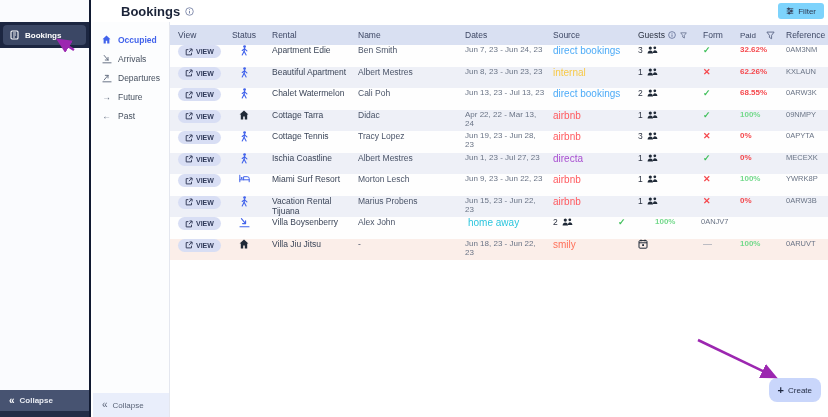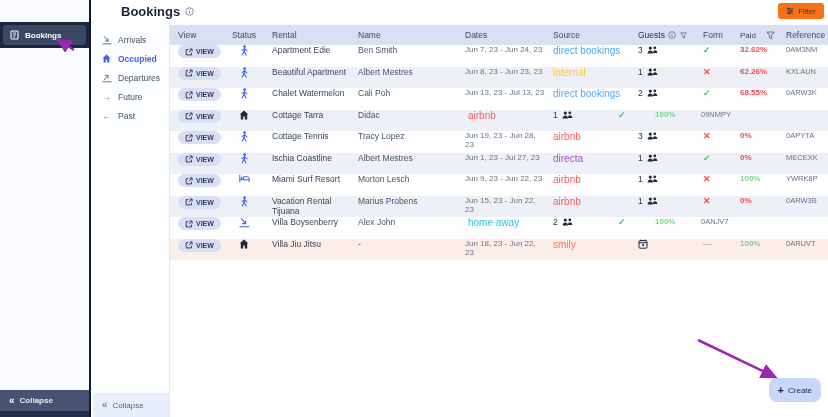--- a/index.html
+++ b/index.html
@@ -31,21 +31,21 @@
   .sub-collapse { position:absolute; left:0; bottom:0; width:100%; height:24px;
                   background:#e9eefb; display:flex; align-items:center; gap:5px; padding:0 9px;
                   color:#5a6478; }
   .sub-collapse .chev { font-size:10px; line-height:1; }
   .sub-collapse span.lbl { font-size:8px; }
 
   
   .page-title { position:absolute; left:121px; top:4px; font-size:13px; font-weight:700;
                 color:#1b2338; display:flex; align-items:center; gap:5px; }
   .filter-btn { position:absolute; right:4px; top:3px; height:16px; padding:0 8px;
-                background:#f97316; border:none; border-radius:3px; display:flex;
+                background:#7dd3fc; border:none; border-radius:3px; display:flex;
                 align-items:center; gap:4px; font-size:8px; color:#2e3850; cursor:pointer;
                 font-family:inherit; }
 
   
   .table { position:absolute; left:170px; top:25px; width:658px; }
   .thead { display:flex; align-items:center; height:20px; background:#d9e0f2;
            font-size:8.5px; color:#3d4764; }
   .row { display:flex; align-items:flex-start; height:21.5px; font-size:8.5px; background:#fefefe; }
   .row.alt { background:#eef0f7; }
   .row.pink { background:#fbeee9; }
@@ -97,36 +97,36 @@
     </div>
   </div>
   <div class="left-collapse">
     <span class="chev">«</span>
     <span class="lbl">Collapse</span>
   </div>
 </div>
 
 <div class="sub-sidebar">
   <div style="height:8px"></div>
+  <div class="sub-item active">
+    <span class="glyph">
+      <svg width="9" height="9" viewBox="0 0 10 10">
+          <path d="M5 .6 L.6 4.6 H1.8 V9.4 H4.2 V6.4 H5.8 V9.4 H8.2 V4.6 H9.4 Z" fill="currentColor"></path>
+        </svg>
+    </span>
+    <span>Occupied</span>
+  </div>
   <div class="sub-item">
     <span class="glyph">
       <svg width="10" height="10" viewBox="0 0 11 11" fill="none" stroke="currentColor" stroke-width="1.1" stroke-linecap="round">
         <path d="M1 9.7 H10"></path>
           <path d="M2.4 1.6 L6.6 6.6 M6.6 6.6 V3.7 M6.6 6.6 H3.6"></path>
       </svg>
     </span>
     <span>Arrivals</span>
-  </div>
-  <div class="sub-item active">
-    <span class="glyph">
-      <svg width="9" height="9" viewBox="0 0 10 10">
-          <path d="M5 .6 L.6 4.6 H1.8 V9.4 H4.2 V6.4 H5.8 V9.4 H8.2 V4.6 H9.4 Z" fill="currentColor"></path>
-        </svg>
-    </span>
-    <span>Occupied</span>
   </div>
   <div class="sub-item">
     <span class="glyph">
       <svg width="10" height="10" viewBox="0 0 11 11" fill="none" stroke="currentColor" stroke-width="1.1" stroke-linecap="round">
         <path d="M1 9.7 H10"></path>
           <path d="M2.4 7.6 L6.6 2.6 M6.6 2.6 V5.5 M6.6 2.6 H3.6"></path>
       </svg>
     </span>
     <span>Departures</span>
   </div>
@@ -327,20 +327,21 @@
             </svg>
             <span>VIEW</span>
           </button></div>
         <div class="c-status">
           <svg width="10" height="10" viewBox="0 0 10 10">
             <path d="M5 .6 L.6 4.6 H1.8 V9.4 H4.2 V6.4 H5.8 V9.4 H8.2 V4.6 H9.4 Z" fill="#1f2937"></path>
           </svg>
         </div>
         <div class="c-rental">Cottage Tarra</div>
         <div class="c-name">Didac</div>
+        <div class="c-dates">Apr 22, 22 - Mar 13, 24</div>
         <div class="c-source" style="color: rgb(255, 90, 95);">airbnb</div>
         <div class="c-guests">
           <span>1</span>
           <svg width="11" height="8" viewBox="0 0 11 8">
             <g fill="#1f2937">
               <circle cx="3.3" cy="2.1" r="1.6"></circle>
               <path d="M.6 7.6 C.6 5.6 1.9 4.5 3.3 4.5 C4.7 4.5 6 5.6 6 7.6 Z"></path>
               <circle cx="7.8" cy="1.8" r="1.4"></circle>
               <path d="M5.8 7 C6 5.3 6.8 4.2 7.8 4.2 C9.2 4.2 10.4 5.3 10.4 7 Z"></path>
             </g>

